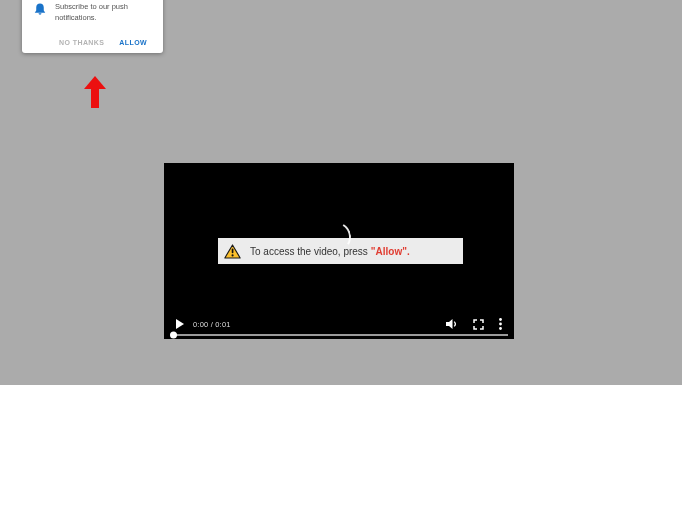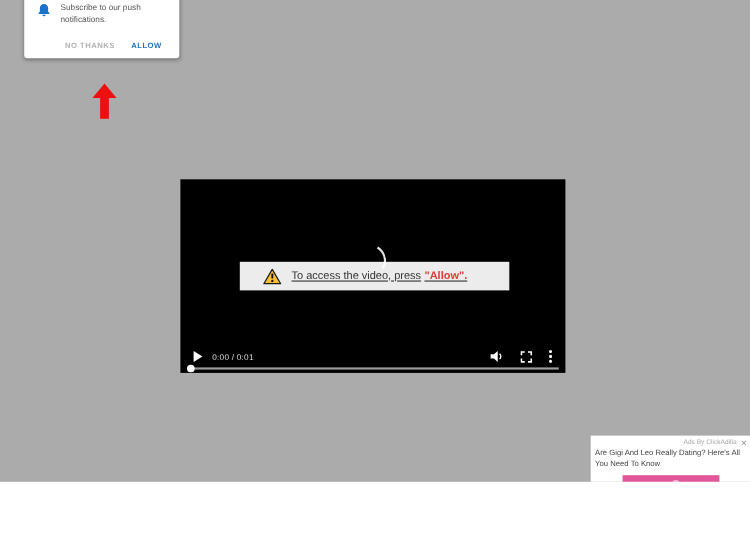--- a/index.html
+++ b/index.html
@@ -1,18 +1,18 @@
 <!DOCTYPE html>
 <html><head>
 <meta charset="utf-8">
 <style>
   * { margin:0; padding:0; box-sizing:border-box; }
   html,body { width:682px; height:505px; }
   body { font-family:"Liberation Sans", sans-serif; }
-  .screen { position:relative; width:682px; height:438px; background:#ababab; overflow:hidden; }
+  .screen { position:relative; width:682px; height:385px; background:#ababab; overflow:hidden; }
 
   
   .notif { position:absolute; left:22px; top:-11px; width:141px; height:64px;
            background:#fff; border-radius:3px; box-shadow:0 1px 4px rgba(0,0,0,.35); }
   .notif-bell { position:absolute; left:11px; top:13px; width:14px; height:16px; }
   .notif-msg { position:absolute; left:33px; top:12px; width:92px;
                font-size:7.5px; line-height:1.5; color:#555; }
   .notif-actions { position:absolute; right:16px; bottom:7px; display:flex; gap:15px; align-items:center; }
   .notif-btn { font-size:7px; font-weight:bold; letter-spacing:.4px; cursor:pointer; background:none; border:none;
                font-family:"Liberation Sans", sans-serif; }
@@ -21,22 +21,22 @@
 
   
   .arrow-up { position:absolute; left:84px; top:76px; width:22px; }
   .arrow-head { width:0; height:0; border-left:11px solid transparent; border-right:11px solid transparent;
                 border-bottom:13px solid #ec1010; }
   .arrow-stem { width:8px; height:19px; background:#ec1010; margin:0 auto; }
 
   
   .player { position:absolute; left:164px; top:163px; width:350px; height:176px; background:#000; }
   .warn-banner { position:absolute; left:54px; top:75px; width:245px; height:26px; z-index:2;
-                 background:#ececec; display:flex; align-items:center; padding-left:21px;
-                 font-size:10px; color:#333;text-decoration:underline; }
+                 background:#ececec; display:flex; align-items:center; padding-left:6px;
+                 font-size:10px; color:#333; }
   .warn-banner svg { flex:0 0 auto; margin-right:9px; }
   .warn-highlight { font-weight:bold; margin-left:3px; }
   .spinner-arc { position:absolute; left:157px; top:59px; width:30px; height:30px; z-index:3;
                  border:2px solid transparent; border-right-color:rgba(255,255,255,.9);
                  border-radius:50%; transform:rotate(-14deg); }
   .controls { position:absolute; left:0; right:0; bottom:8px; height:14px; z-index:2;
               display:flex; align-items:center; padding:0 12px;margin-top:36px; }
   .play-btn { width:0; height:0; border-top:5px solid transparent; border-bottom:5px solid transparent;
               border-left:8px solid #fff; cursor:pointer; }
   .time-text { font-size:7.5px; color:#ddd; margin-left:9px; letter-spacing:.2px; }

